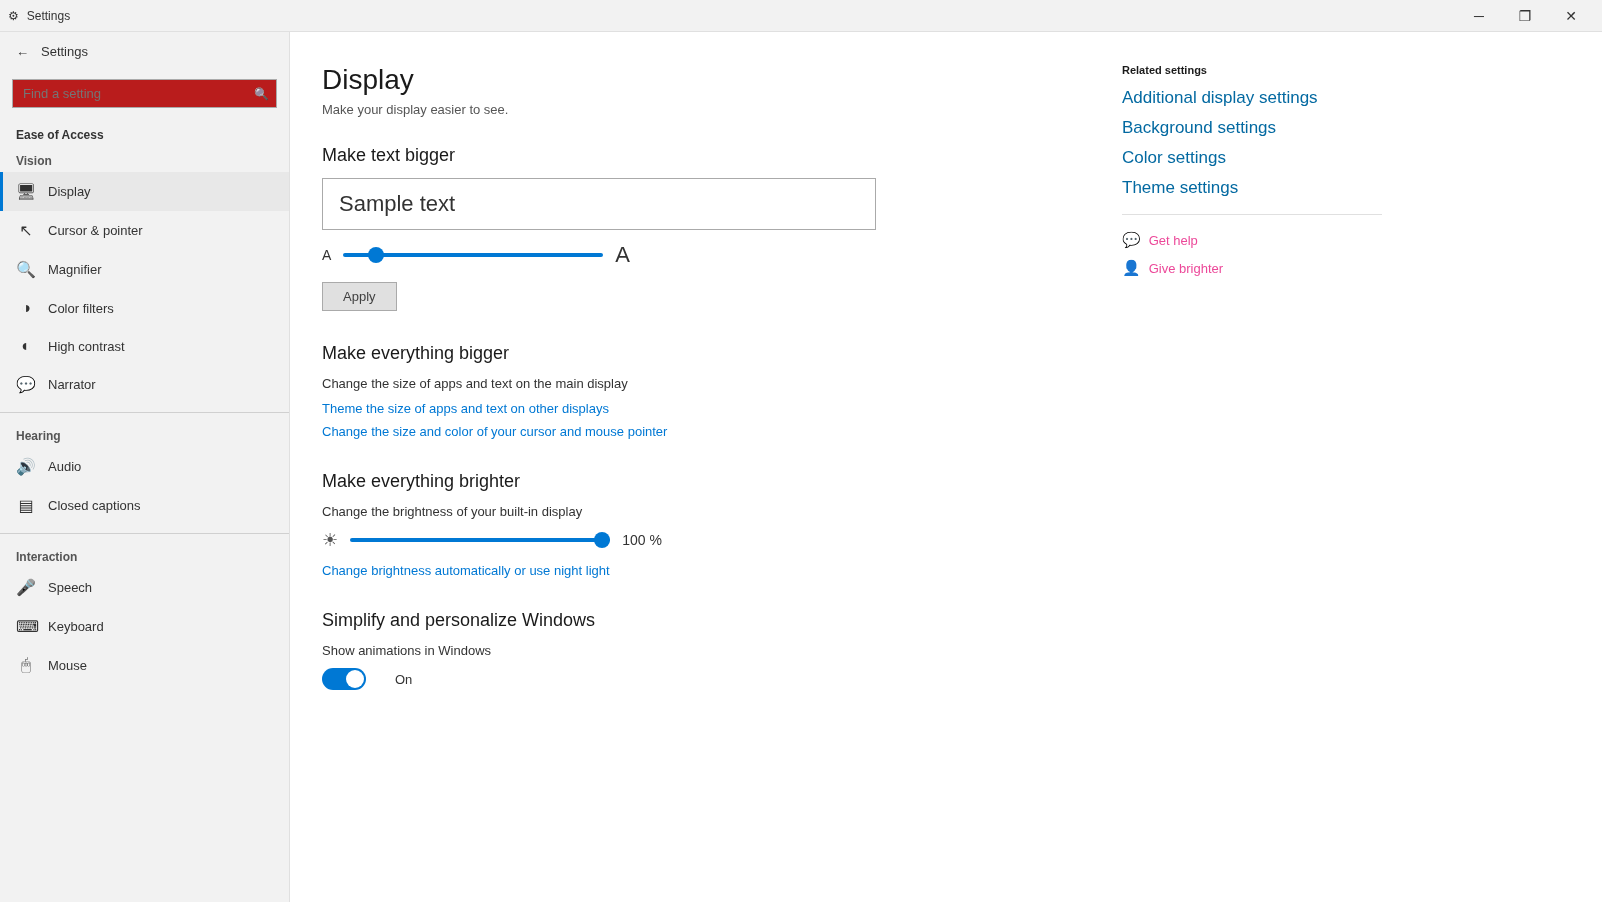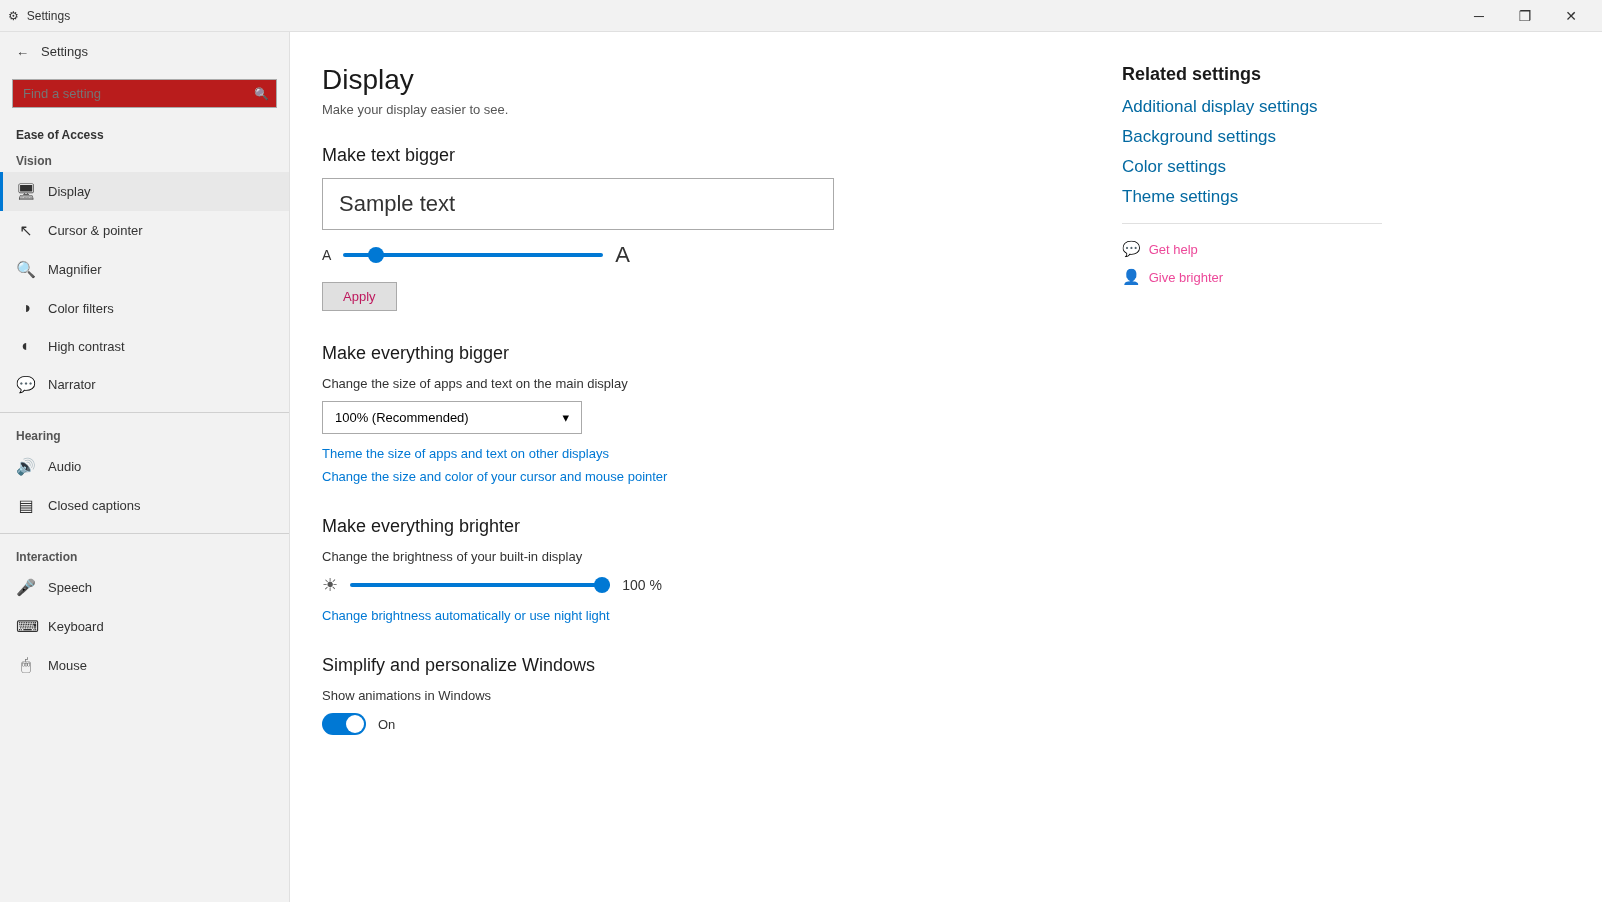--- a/index.html
+++ b/index.html
@@ -55,40 +55,40 @@
     .page-subtitle { font-size: 13px; color: #555; margin-bottom: 28px; }
 
     
     .section { margin-bottom: 32px; }
     .section-title { font-size: 18px; font-weight: 400; color: #1a1a1a; margin-bottom: 12px; }
     .section-desc { font-size: 13px; color: #333; margin-bottom: 10px; }
 
     
     .sample-text-box {
       border: 1px solid #aaa; padding: 12px 16px; font-size: 22px;
-      color: #333; width: 512px; background: white; margin-bottom: 12px;
+      color: #333; width: 554px; background: white; margin-bottom: 12px;
     }
 
     
     .slider-row { display: flex; align-items: center; gap: 12px; margin-bottom: 14px; }
     .slider-label-small { font-size: 14px; color: #333; }
     .slider-label-large { font-size: 22px; color: #333; }
     input[type=range] {
       -webkit-appearance: none; height: 4px; background: #0078d4;
       border-radius: 2px; outline: none; width: 260px; cursor: pointer;
     }
     input[type=range]::-webkit-slider-thumb {
       -webkit-appearance: none; width: 16px; height: 16px;
       background: #0078d4; border-radius: 50%; cursor: pointer;
     }
 
     
     .btn-apply {
       padding: 6px 20px; background: #e0e0e0; border: 1px solid #aaa;
-      font-size: 13px; cursor: pointer; color: #be185d;
+      font-size: 13px; cursor: pointer; color: #404040;
     }
 
     
     .dropdown-select {
       width: 260px; padding: 8px 12px; border: 1px solid #aaa;
       font-size: 13px; background: white; cursor: pointer;
       display: flex; justify-content: space-between; align-items: center;
       margin-bottom: 12px;
     }
 
@@ -101,34 +101,34 @@
     input.brightness-range {
       -webkit-appearance: none; height: 4px; background: #0078d4;
       border-radius: 2px; outline: none; width: 260px; cursor: pointer;
     }
     input.brightness-range::-webkit-slider-thumb {
       -webkit-appearance: none; width: 16px; height: 16px;
       background: #0078d4; border-radius: 50%; cursor: pointer;
     }
 
     
-    .toggle-row { display: flex; align-items: center; gap: 12px; margin-top: 10px; }
+    .toggle-row { display: flex; align-items: center; gap: 29px; margin-top: 10px; }
     .toggle {
       width: 44px; height: 22px; background: #0078d4; border-radius: 11px;
       position: relative; cursor: pointer; flex-shrink: 0;
     }
     .toggle-thumb {
       width: 18px; height: 18px; background: white; border-radius: 50%;
       position: absolute; top: 2px; right: 2px; transition: left 0.2s;
     }
     .toggle-label { font-size: 13px; color: #333; }
 
     
     .related-panel { width: 260px; flex-shrink: 0; padding-top: 0; }
-    .related-title { font-size: 18px; font-weight: 600; color: #1a1a1a; margin-bottom: 12px; }
+    .related-title { font-size: 11px; font-weight: 600; color: #1a1a1a; margin-bottom: 12px; }
     .related-link { color: #0369a1; font-size: 17px; cursor: pointer; display: block; margin-bottom: 10px; text-decoration: none; }
     .related-divider { height: 1px; background: #e0e0e0; margin: 16px 0; }
     .help-row { display: flex; align-items: center; gap: 8px; margin-bottom: 10px; }
     .help-icon { font-size: 15px; color: #555; }
     .help-link { color: #ec4899; font-size: 13px; cursor: pointer; text-decoration: none; }
 
     
     .home-item {
       display: flex; align-items: center; gap: 12px;
       padding: 12px 16px; cursor: pointer; font-size: 13px; color: #333;
@@ -234,24 +234,20 @@
           <span class="slider-label-small">A</span>
           <input type="range" min="0" max="100" value="10" style="width: 260px;">
           <span class="slider-label-large">A</span>
         </div>
         <button class="btn-apply">Apply</button>
       </div>
 
       <div class="section">
         <div class="section-title">Make everything bigger</div>
         <div class="section-desc">Change the size of apps and text on the main display</div>
-        <div class="dropdown-select">
-          <span>100% (Recommended)</span>
-          <span>▾</span>
-        </div>
         <a class="link-blue">Theme the size of apps and text on other displays</a>
         <a class="link-blue">Change the size and color of your cursor and mouse pointer</a>
       </div>
 
       <div class="section">
         <div class="section-title">Make everything brighter</div>
         <div class="section-desc">Change the brightness of your built-in display</div>
         <div class="brightness-row">
           <span class="sun-icon">☀</span>
           <input type="range" class="brightness-range" min="0" max="100" value="100" style="width: 260px;">

